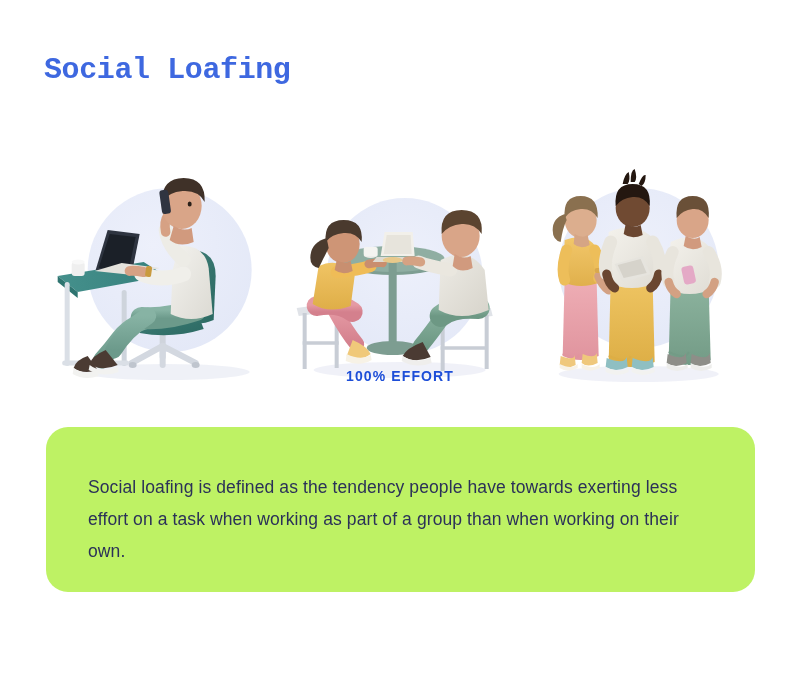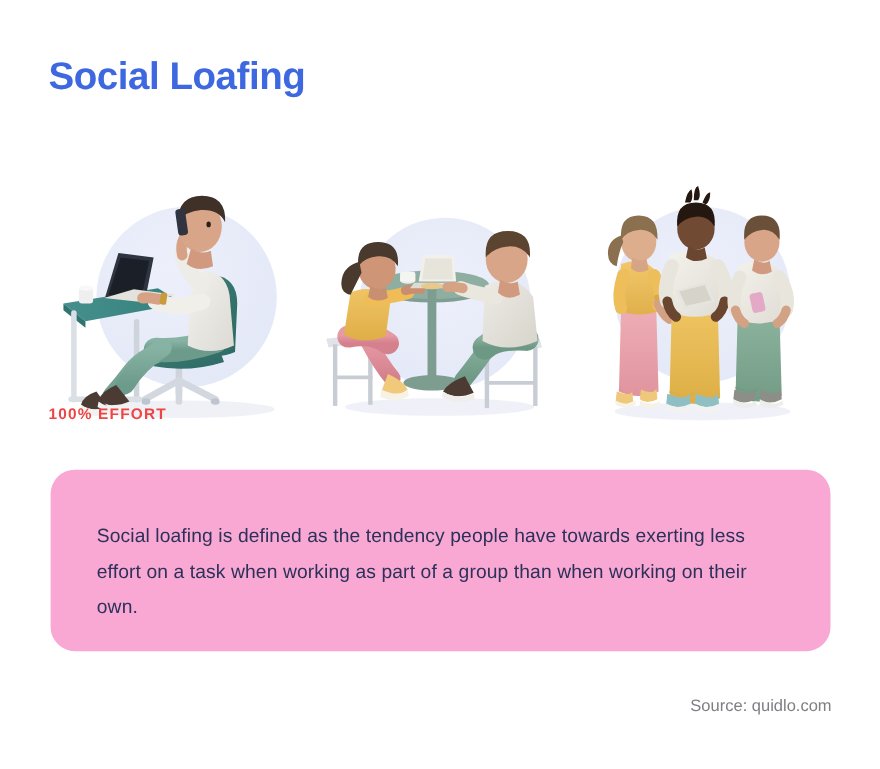--- a/index.html
+++ b/index.html
@@ -19,26 +19,27 @@
     width: 800px;
     height: 699px;
     background: #ffffff;
   }
 
   
   .title {
     position: absolute;
     left: 44px;
     top: 48px;
-    font-size: 35px;
+    font-size: 30px;
     font-weight: bold;
     color: #3E68E0;
     letter-spacing: -0.4px;
     line-height: 44px;
     white-space: nowrap;
+    font-family: Liberation Mono, monospace;
   }
 
   
   .panels {
     position: absolute;
     left: 44px;
     top: 128px;
     width: 712px;
     height: 270px;
     display: flex;
@@ -66,36 +67,36 @@
   
   .captions {
     position: absolute;
     left: 44px;
     top: 368px;
     width: 712px;
     display: flex;
   }
   .caption {
     flex: 1 1 0;
-    text-align: left;
+    text-align: center;
     font-size: 14px;
     font-weight: bold;
-    color: #ef4444;
+    color: #1d4ed8;
     letter-spacing: 1.1px;
     white-space: nowrap;
   }
 
   
   .card {
     position: absolute;
     left: 46px;
     top: 427px;
     width: 709px;
     height: 165px;
-    background: #f9a8d4;
+    background: #bef264;
     border-radius: 22px;
     box-sizing: border-box;
   }
   .card-text {
     position: absolute;
     left: 42px;
     top: 44px;
     width: 630px;
     font-size: 17.5px;
     line-height: 32px;
@@ -413,15 +414,14 @@
   </div>
 
   <div class="captions">
     <div class="caption">100% EFFORT</div>
   </div>
 
   <div class="card">
     <div class="card-text">Social loafing is defined as the tendency people have towards exerting less effort on a task when working as part of a group than when working on their own.</div>
   </div>
 
-  <div class="source">Source: quidlo.com</div>
 
 </div>
 
 </body></html>

